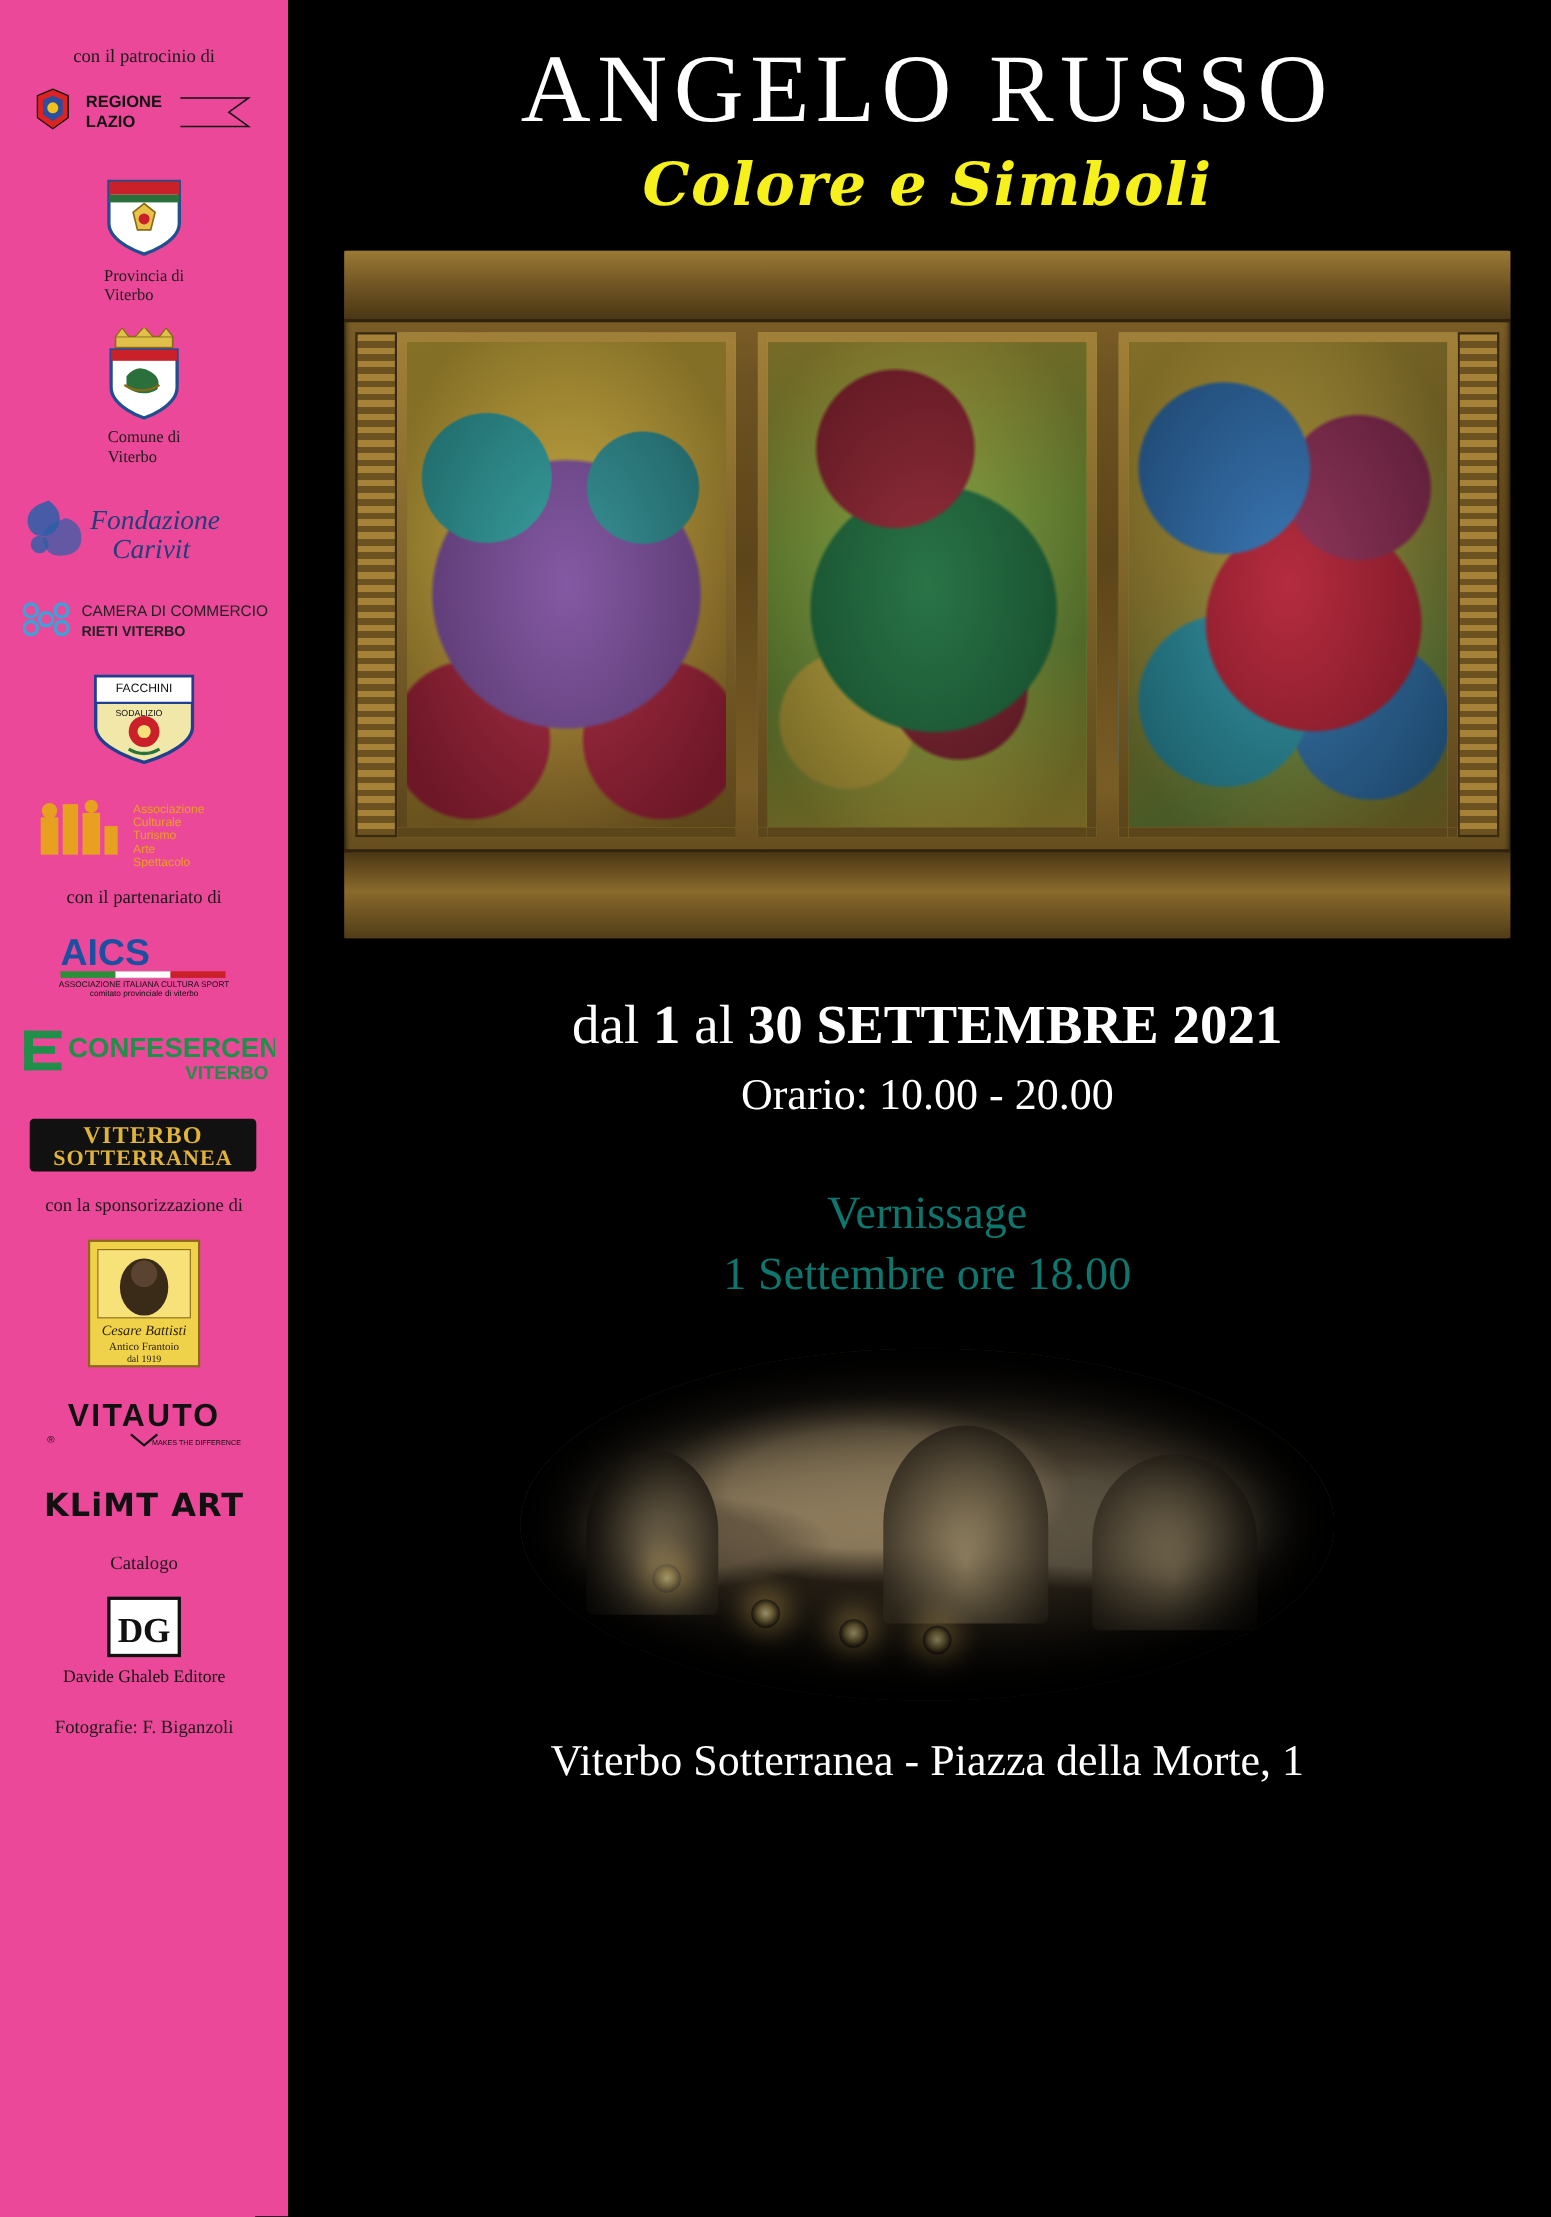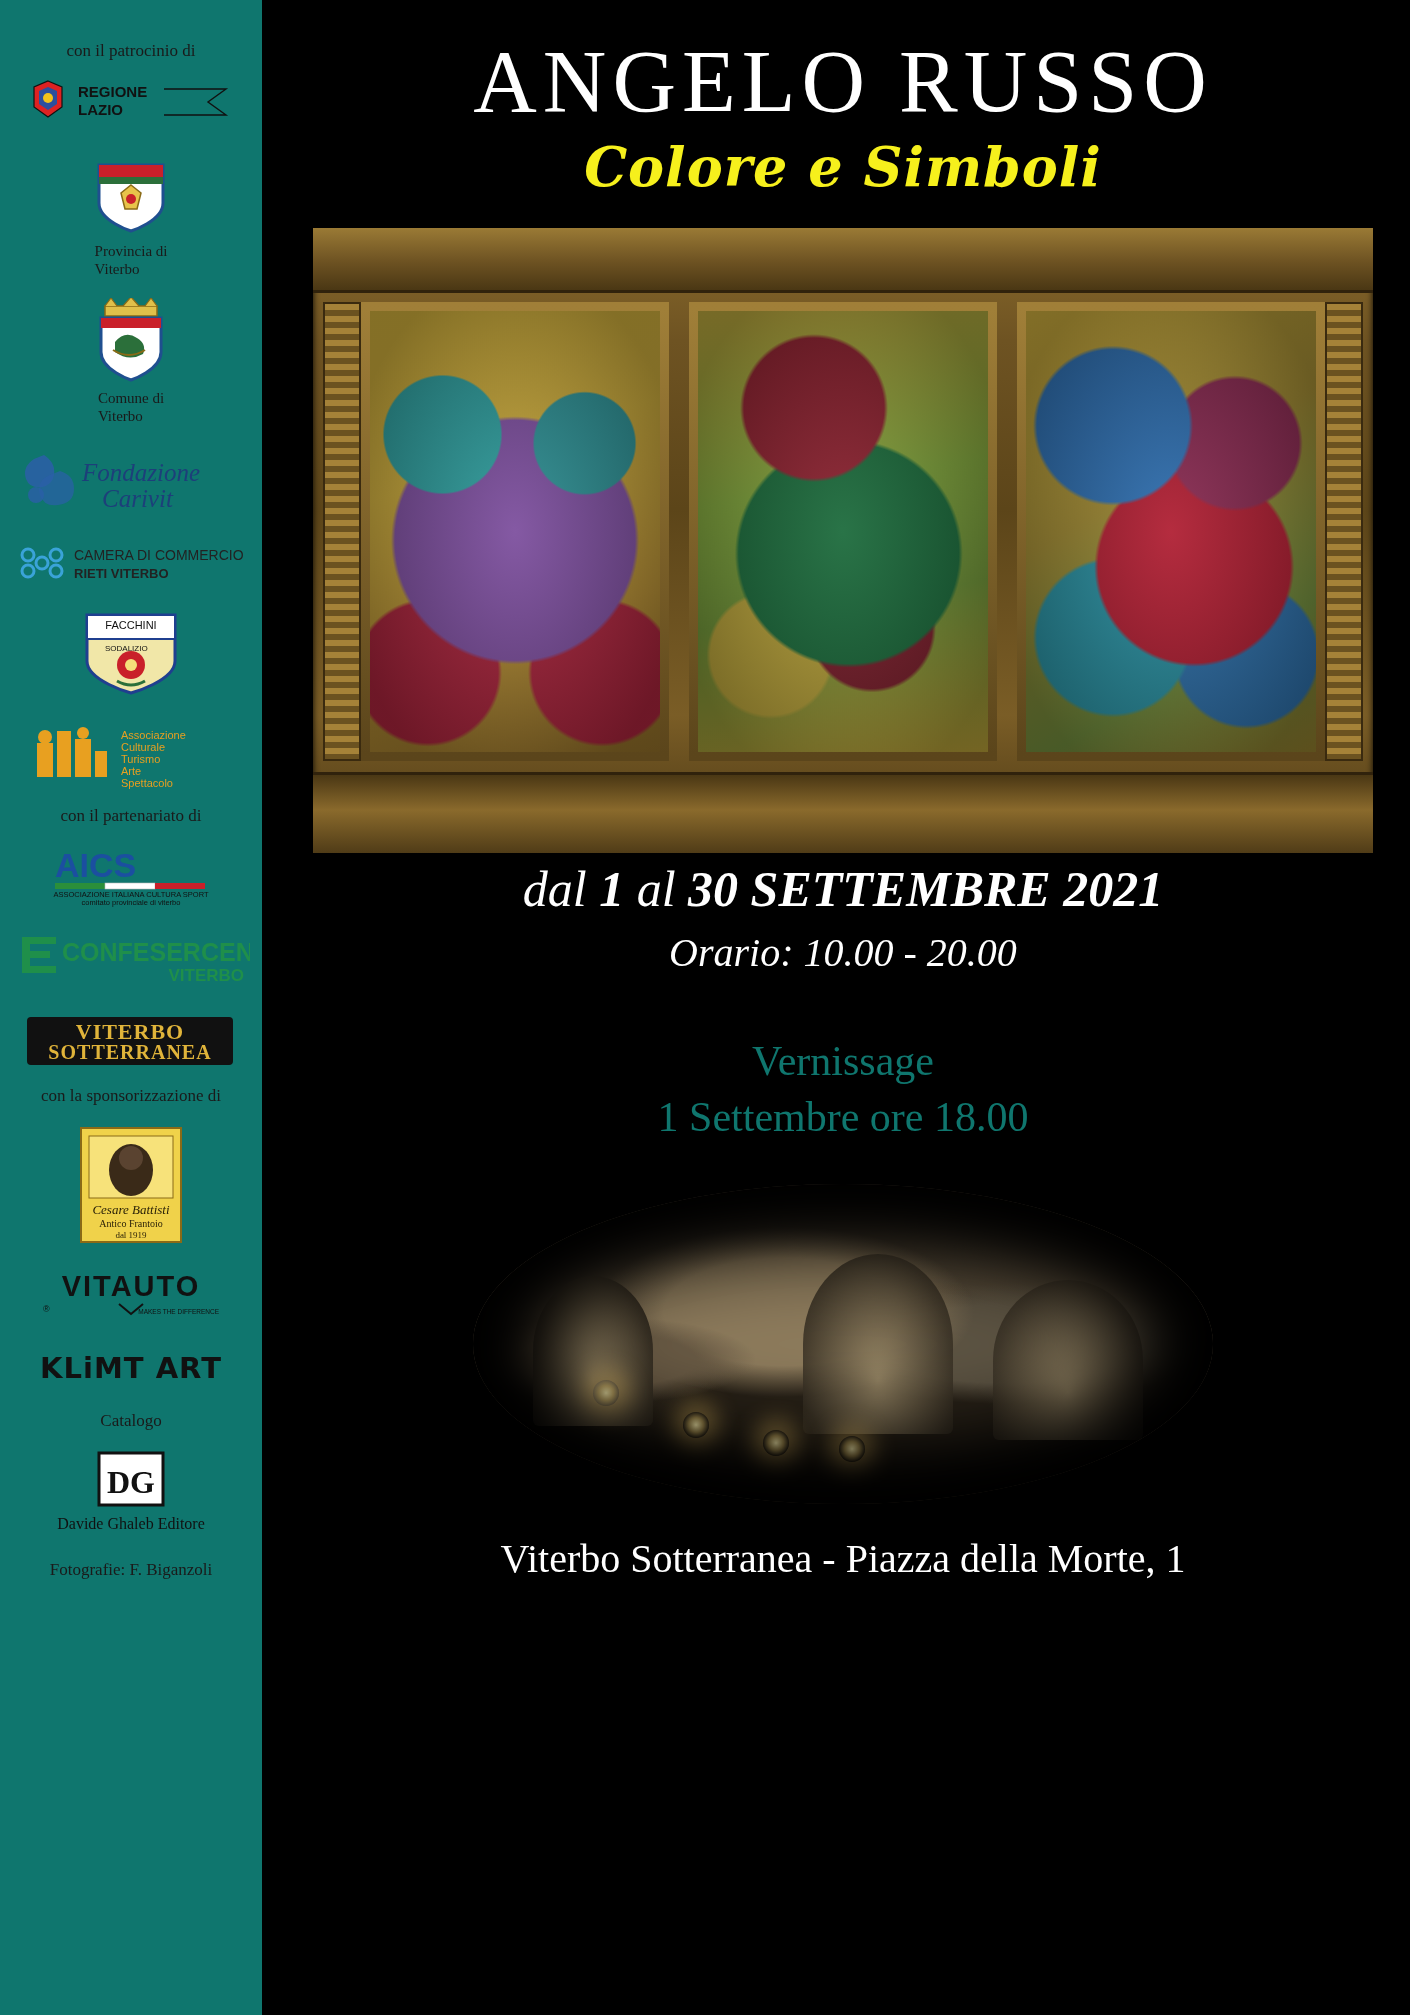--- a/index.html
+++ b/index.html
@@ -18,21 +18,21 @@
     width: 1410px;
     height: 2015px;
     background: #000000;
     display: flex;
   }
 
   
   .sidebar {
     width: 262px;
     min-width: 262px;
-    background: #0f766e;
+    background: #ec4899;
     color: #111;
     display: flex;
     flex-direction: column;
     align-items: center;
     padding-top: 34px;
     box-sizing: border-box;
   }
   .side-caption {
     font-family: "Liberation Serif", serif;
     font-size: 17px;
@@ -174,23 +174,23 @@
   .col-deco {
     position:absolute; top:74px; bottom:92px; width: 34px;
     background: repeating-linear-gradient(180deg,#a58238 0 6px,#6b5220 6px 12px);
     border: 2px solid #3a2a0f;
   }
   .col-left { left: 10px; }
   .col-right { right: 10px; }
 
   
   .dates {
+    margin-top: 42px;
     text-align: center;
     line-height: 1.18;
-    font-style: italic;
   }
   .date-line {
     font-size: 50px;
     color: #ffffff;
     white-space: nowrap;
   }
   .date-line b { font-weight: bold; }
   .hours {
     font-size: 40px;
     color: #ffffff;

